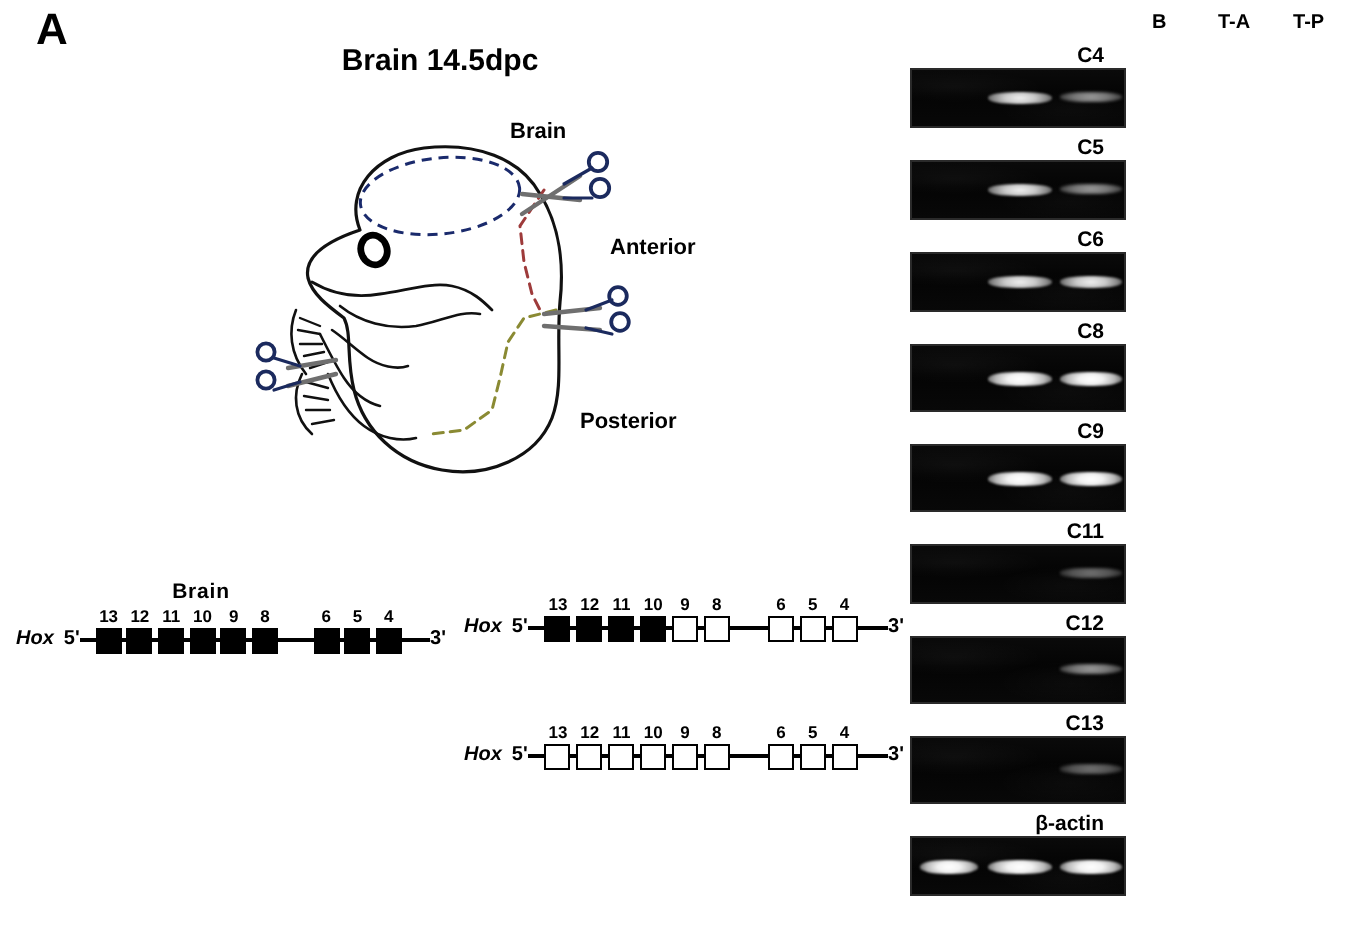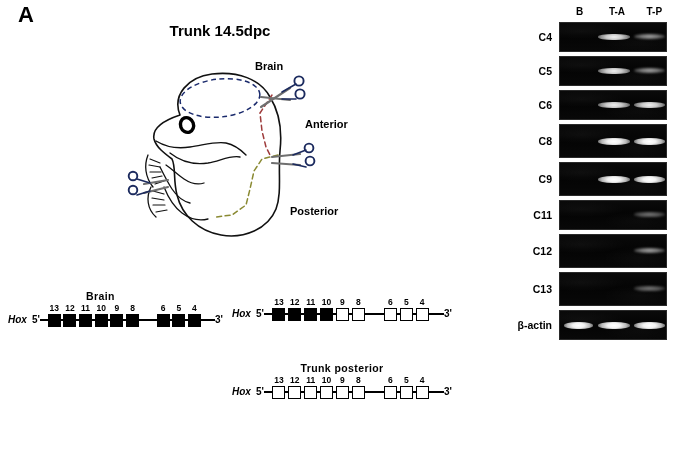--- a/index.html
+++ b/index.html
@@ -160,22 +160,22 @@
     font-weight: bold;
   }
   #gel-stack {
     position: absolute;
     left: 0;
     top: 22px;
     width: 220px;
   }
   .gel-row {
     display: flex;
-    align-items: center;
     margin-bottom: 4px;
+    flex-direction: column;
   }
   .gel-row-label {
     width: 104px;
     text-align: right;
     padding-right: 7px;
     font-size: 10.5px;
     font-weight: bold;
     box-sizing: border-box;
     white-space: nowrap;
   }
@@ -234,21 +234,21 @@
 </style>
 </head>
 <body>
 
 <div class="figure-root">
 
   <div id="panel-a">
 
     <div class="panel-letter abs" id="panel-a-letter">A</div>
 
-    <div id="embryo-title">Trunk 14.5dpc</div>
+    <div id="embryo-title">Brain 14.5dpc</div>
 
     <div id="embryo-drawing">
       <svg width="250" height="200" viewBox="0 0 250 200">
 
         <path d="M 60 60
                  C 52 40, 68 22, 92 19
                  C 118 16, 140 24, 150 42
                  C 160 58, 162 78, 160 96
                  C 158 118, 162 138, 156 154
                  C 148 174, 124 184, 101 180
@@ -424,21 +424,20 @@
           <span class="hox-box-wrap">
             <span class="hox-num">4</span>
             <span class="hox-box empty"></span>
           </span>
           <span class="hox-line-seg seg-tail"></span>
           <span class="hox-end">3'</span>
         </div>
     </div>
 
     <div class="hox-block" id="hox-trunk-posterior">
-      <div class="hox-title">Trunk posterior</div>
       <div class="hox-row">
           <span class="hox-gene-word">Hox</span>
           <span class="hox-end">5'</span>
           <span class="hox-line-seg seg-short"></span>
           <span class="hox-box-wrap">
             <span class="hox-num">13</span>
             <span class="hox-box empty"></span>
           </span>
           <span class="hox-line-seg hox-connector"></span>
           <span class="hox-box-wrap">

